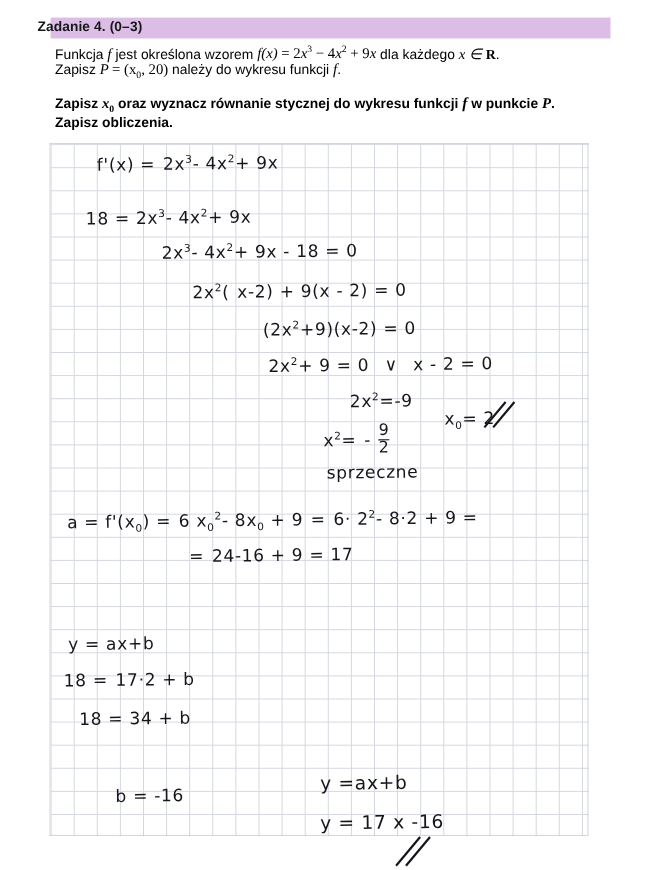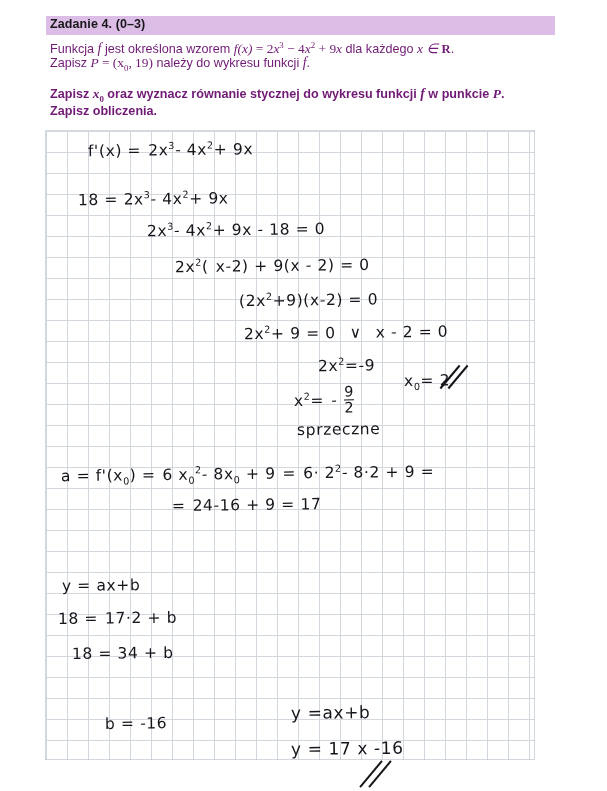--- a/index.html
+++ b/index.html
@@ -20,34 +20,34 @@
   #task-header-band {
     position: absolute;
     left: 46px;
     top: 16px;
     width: 509px;
     height: 19px;
     background: #dcbde6;
   }
   #task-header-label {
     position: absolute;
-    left: 50px;
+    left: 34px;
     top: 17px;
     font-size: 12.5px;
     font-weight: bold;
     letter-spacing: 0.1px;
     color: #17171a;
     white-space: nowrap;
   }
 
   .printed-line {
     position: absolute;
     font-size: 12.6px;
     line-height: 16px;
-    color: #701a75;
+    color: #000000;
     white-space: nowrap;
   }
   #statement-line-1 { left: 50px; top: 37px; }
   #statement-line-2 { left: 50px; top: 55px; }
   #instruction-line-1 { left: 50px; top: 86px; font-weight: bold; }
   #instruction-line-2 { left: 50px; top: 103px; font-weight: bold; text-align: right; }
 
   .mth {
     font-family: "Liberation Serif", serif;
     font-style: italic;
@@ -159,21 +159,21 @@
   <span>jest określona wzorem</span>
   <span class="mth"><span>f</span>(<span>x</span>) <span class="op">=</span> <span class="num">2</span>x<sup>3</sup> <span class="op">−</span> <span class="num">4</span>x<sup>2</sup> <span class="op">+</span> <span class="num">9</span>x</span>
   <span>dla każdego</span>
   <span class="mth">x</span>
   <span class="mth">∈</span>
   <span class="bb">R</span><span>.</span>
 </div>
 
 <div class="printed-line" id="statement-line-2">
   <span>Zapisz</span>
-  <span class="mth"><span>P</span> <span class="op">= (x</span><sub>0</sub><span class="op">, 19)</span></span>
+  <span class="mth"><span>P</span> <span class="op">= (x</span><sub>0</sub><span class="op">, 20)</span></span>
   <span>należy do wykresu funkcji</span>
   <span class="fnf">f</span><span>.</span>
 </div>
 
 <div class="printed-line" id="instruction-line-1">
   <span>Zapisz</span>
   <span class="mth"><span>x</span><sub>0</sub></span>
   <span>oraz wyznacz równanie stycznej do wykresu funkcji</span>
   <span class="fnf">f</span>
   <span>w punkcie</span>

